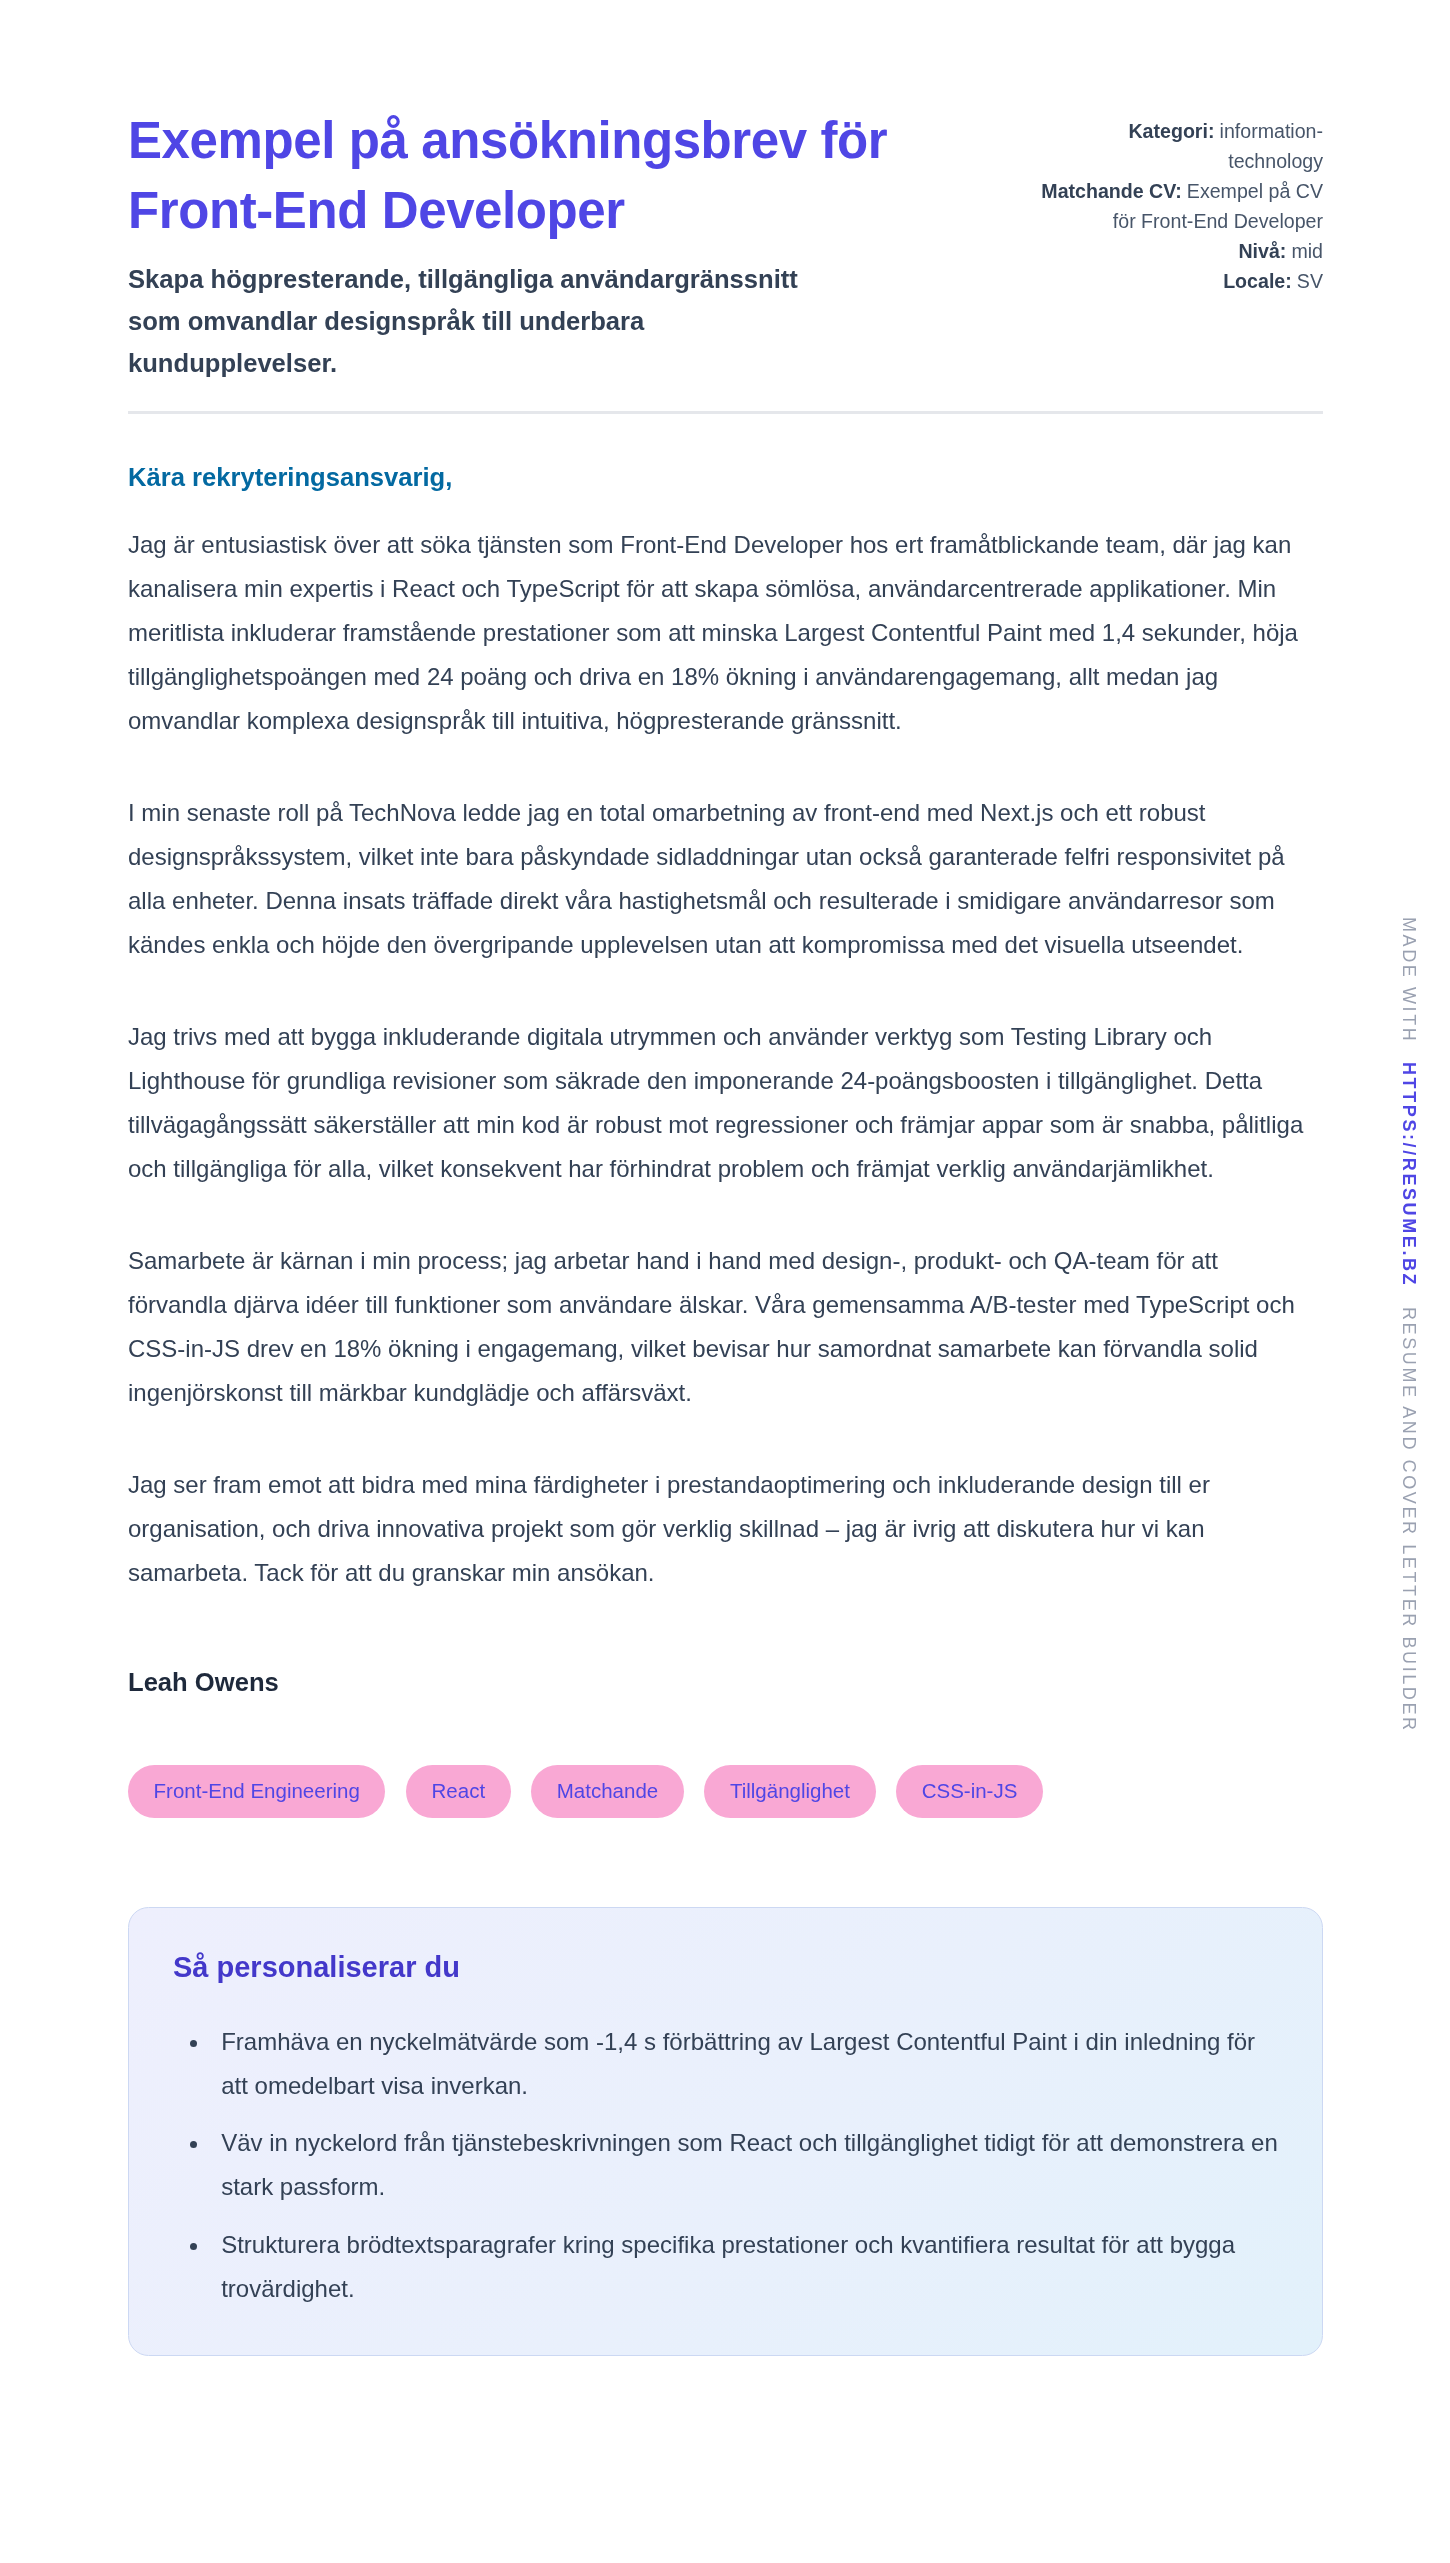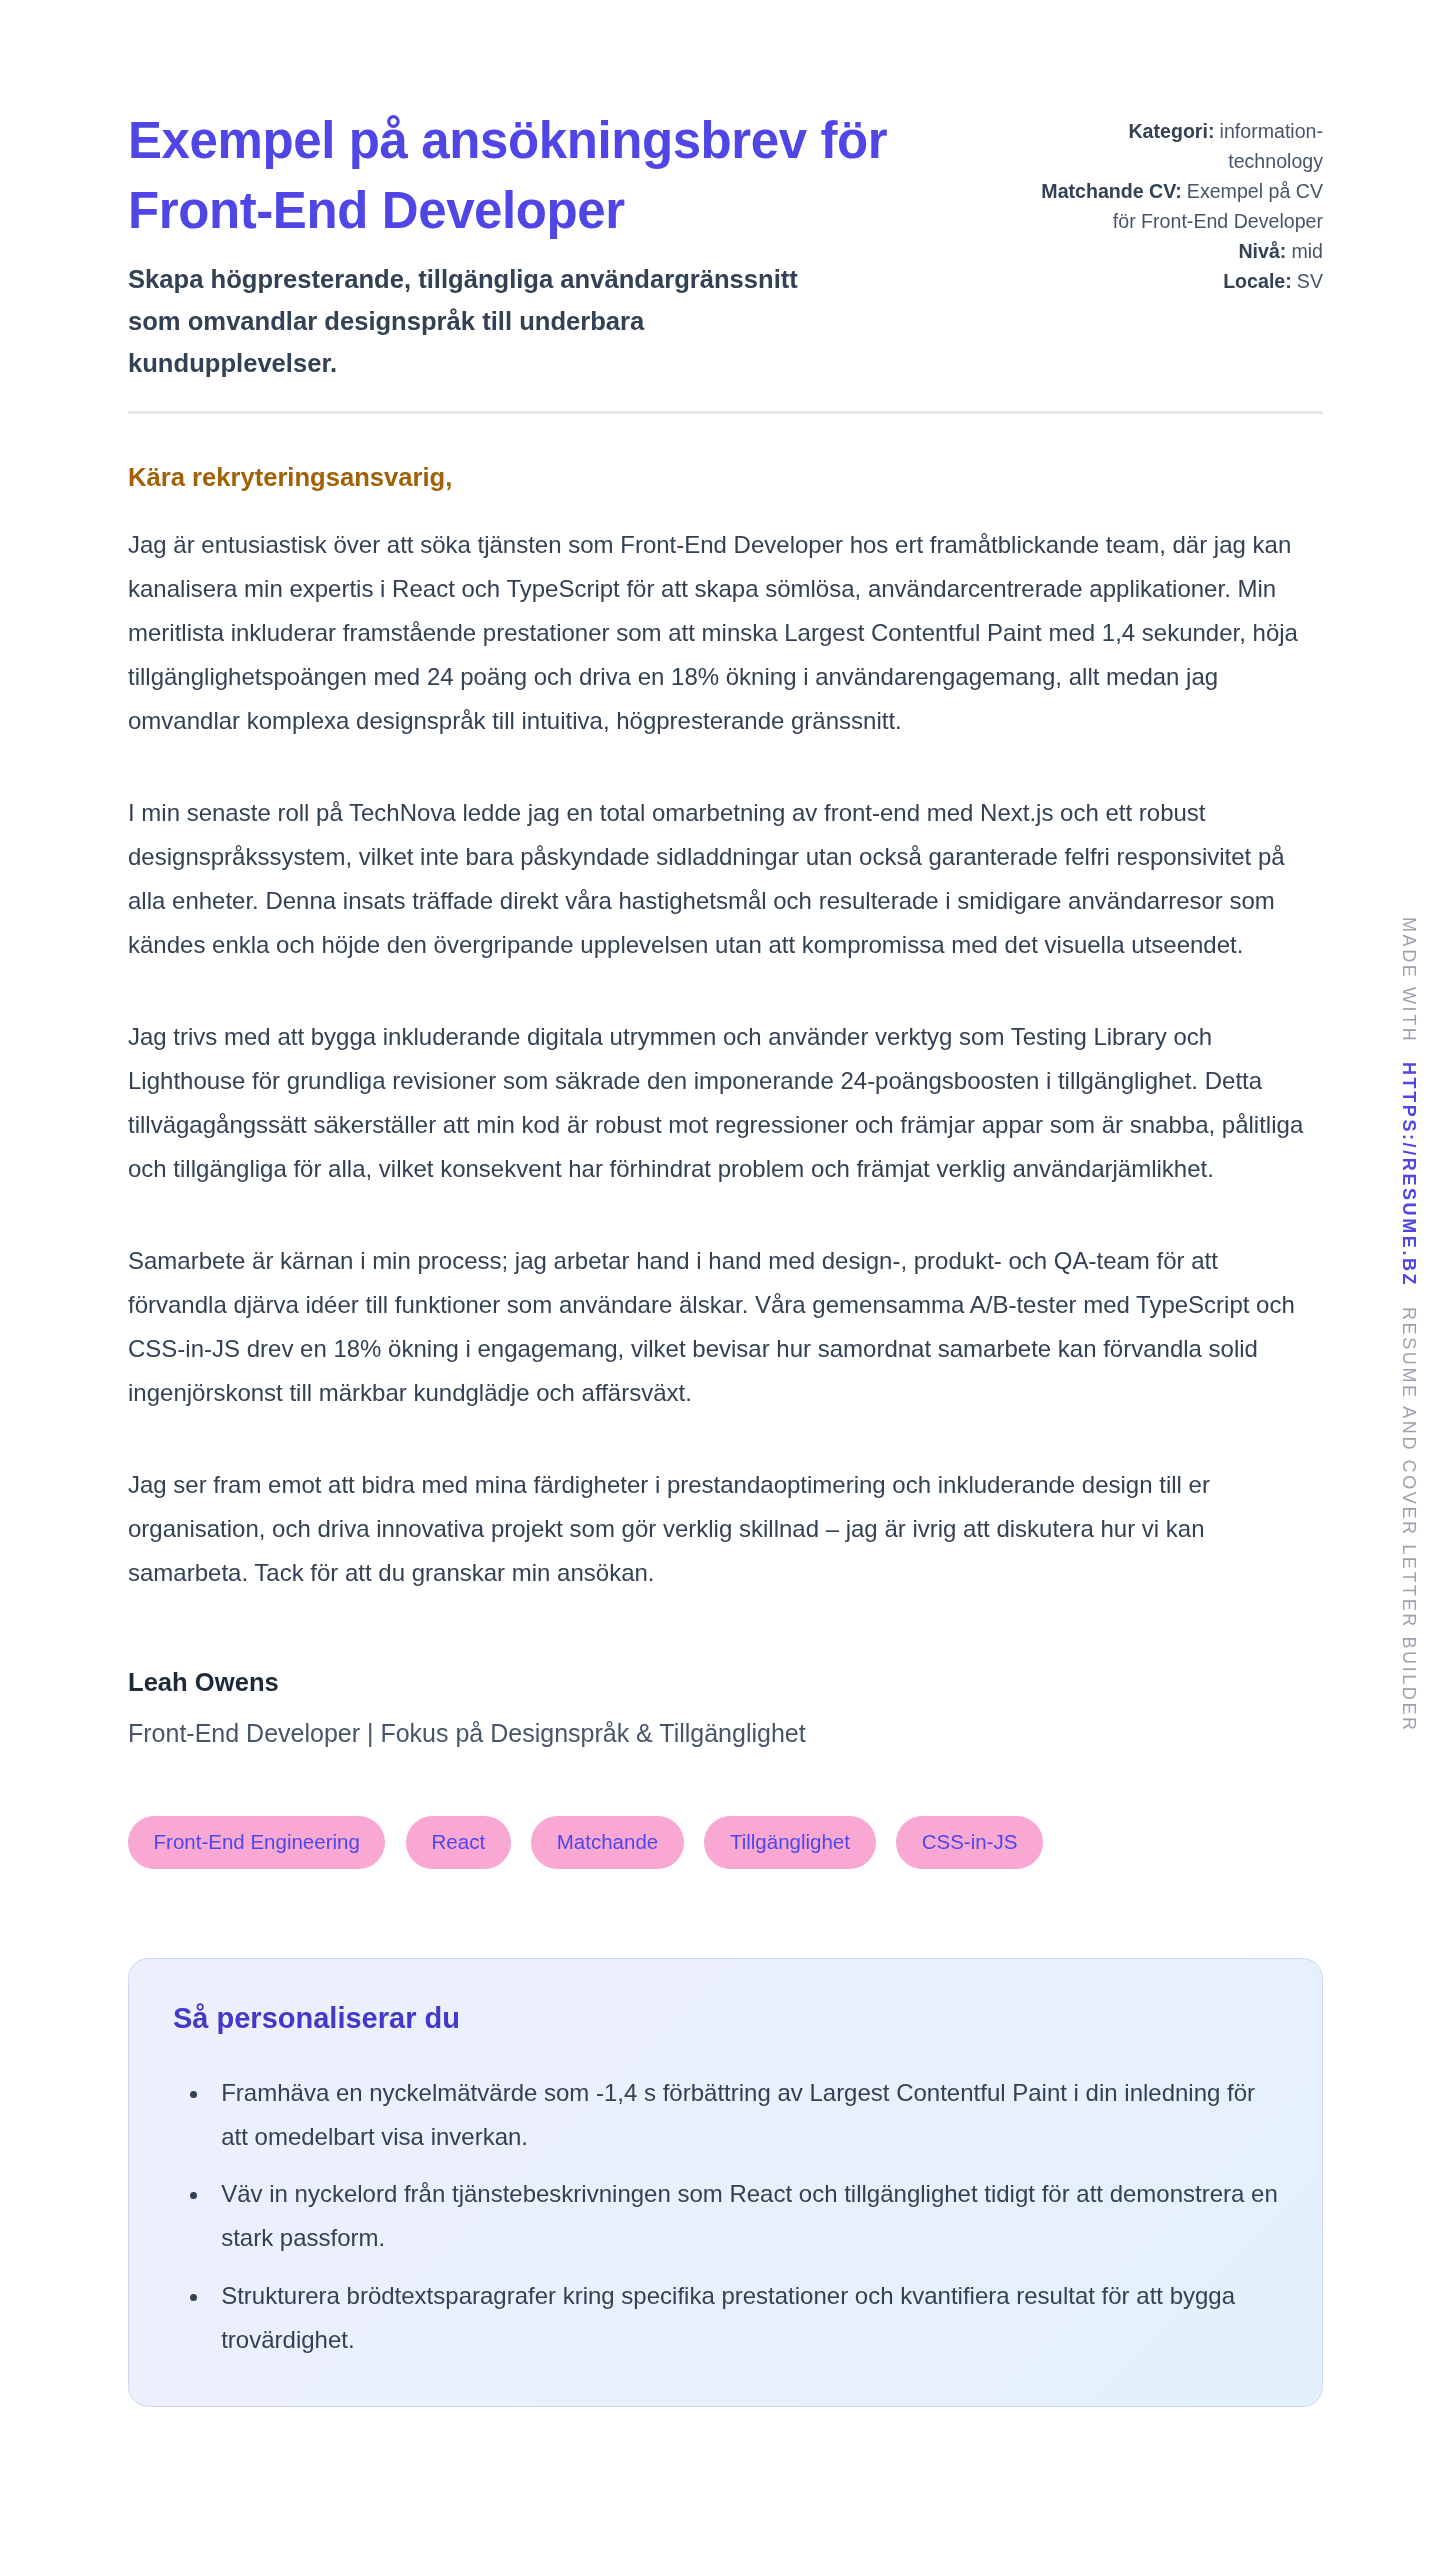--- a/index.html
+++ b/index.html
@@ -50,21 +50,21 @@
     border: none;
     height: 2.6px;
     background: #e5e7eb;
     margin-top: 27px;
   }
   
   .greeting {
     margin-top: 49px;
     font-size: 25.6px;
     font-weight: 600;
-    color: #a16207;
+    color: #0369a1;
   }
   .paragraphs { margin-top: 31px; }
   .paragraphs p {
     font-size: 24px;
     line-height: 44px;
     color: #334155;
     margin-bottom: 48px;
   }
   .paragraphs p:last-child { margin-bottom: 0; }
   
@@ -179,21 +179,20 @@
   <div class="paragraphs">
     <p>Jag är entusiastisk över att söka tjänsten som Front-End Developer hos ert framåtblickande team, där jag kan kanalisera min expertis i React och TypeScript för att skapa sömlösa, användarcentrerade applikationer. Min meritlista inkluderar framstående prestationer som att minska Largest Contentful Paint med 1,4 sekunder, höja tillgänglighetspoängen med 24 poäng och driva en 18% ökning i användarengagemang, allt medan jag omvandlar komplexa designspråk till intuitiva, högpresterande gränssnitt.</p>
     <p>I min senaste roll på TechNova ledde jag en total omarbetning av front-end med Next.js och ett robust designspråkssystem, vilket inte bara påskyndade sidladdningar utan också garanterade felfri responsivitet på alla enheter. Denna insats träffade direkt våra hastighetsmål och resulterade i smidigare användarresor som kändes enkla och höjde den övergripande upplevelsen utan att kompromissa med det visuella utseendet.</p>
     <p>Jag trivs med att bygga inkluderande digitala utrymmen och använder verktyg som Testing Library och Lighthouse för grundliga revisioner som säkrade den imponerande 24-poängsboosten i tillgänglighet. Detta tillvägagångssätt säkerställer att min kod är robust mot regressioner och främjar appar som är snabba, pålitliga och tillgängliga för alla, vilket konsekvent har förhindrat problem och främjat verklig användarjämlikhet.</p>
     <p>Samarbete är kärnan i min process; jag arbetar hand i hand med design-, produkt- och QA-team för att förvandla djärva idéer till funktioner som användare älskar. Våra gemensamma A/B-tester med TypeScript och CSS-in-JS drev en 18% ökning i engagemang, vilket bevisar hur samordnat samarbete kan förvandla solid ingenjörskonst till märkbar kundglädje och affärsväxt.</p>
     <p>Jag ser fram emot att bidra med mina färdigheter i prestandaoptimering och inkluderande design till er organisation, och driva innovativa projekt som gör verklig skillnad – jag är ivrig att diskutera hur vi kan samarbeta. Tack för att du granskar min ansökan.</p>
   </div>
 
   <div class="signature">
     <div class="signature-name">Leah Owens</div>
-    <div class="signature-role">Front-End Developer | Fokus på Designspråk &amp; Tillgänglighet</div>
   </div>
 
   <div class="tags">
     <a class="tag">Front-End Engineering</a>
     <a class="tag">React</a>
     <a class="tag">Matchande</a>
     <a class="tag">Tillgänglighet</a>
     <a class="tag">CSS-in-JS</a>
   </div>
 

